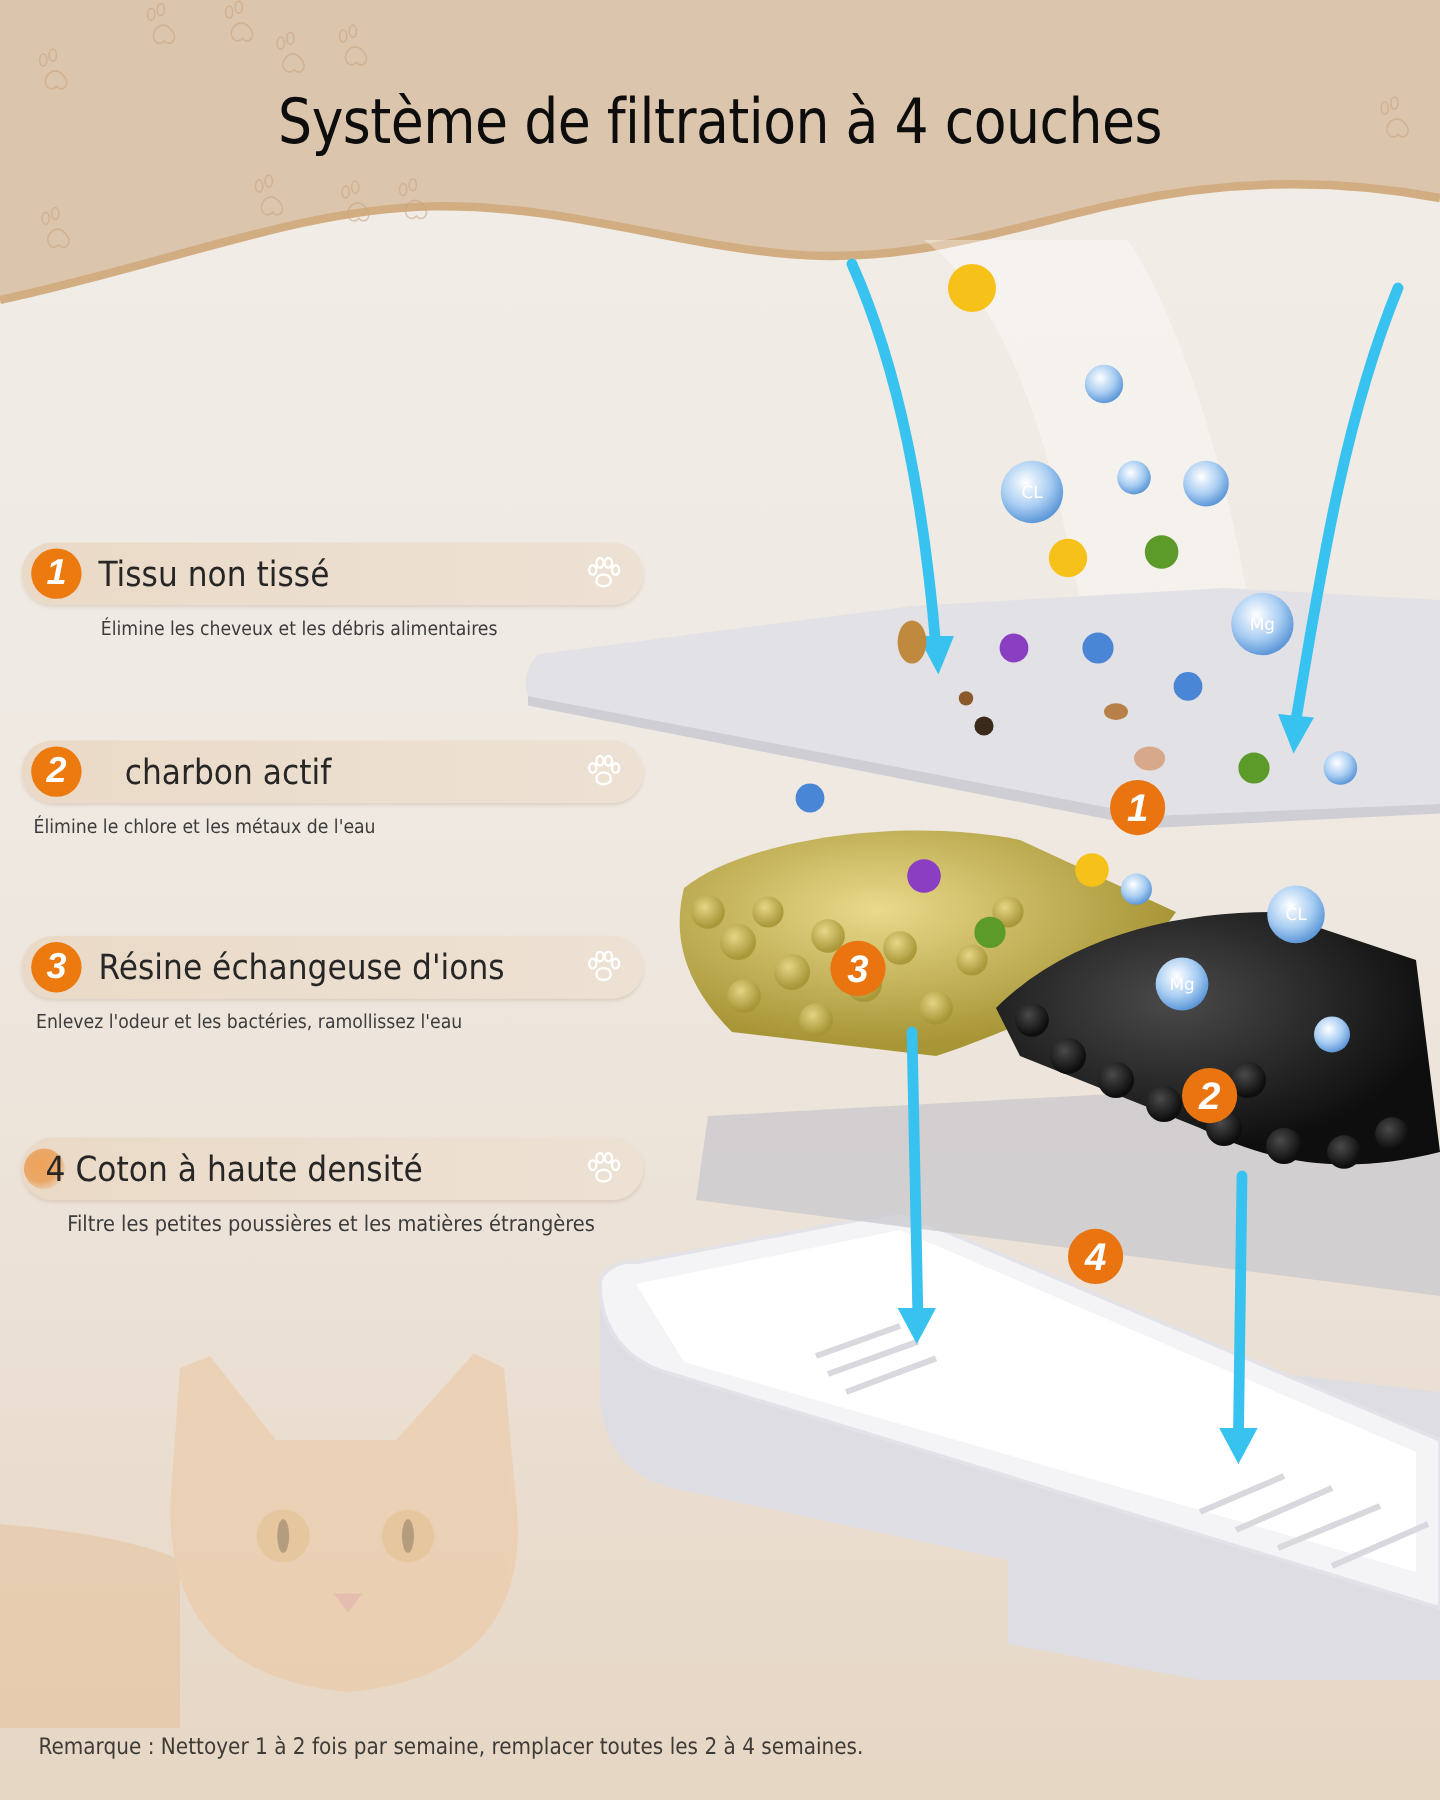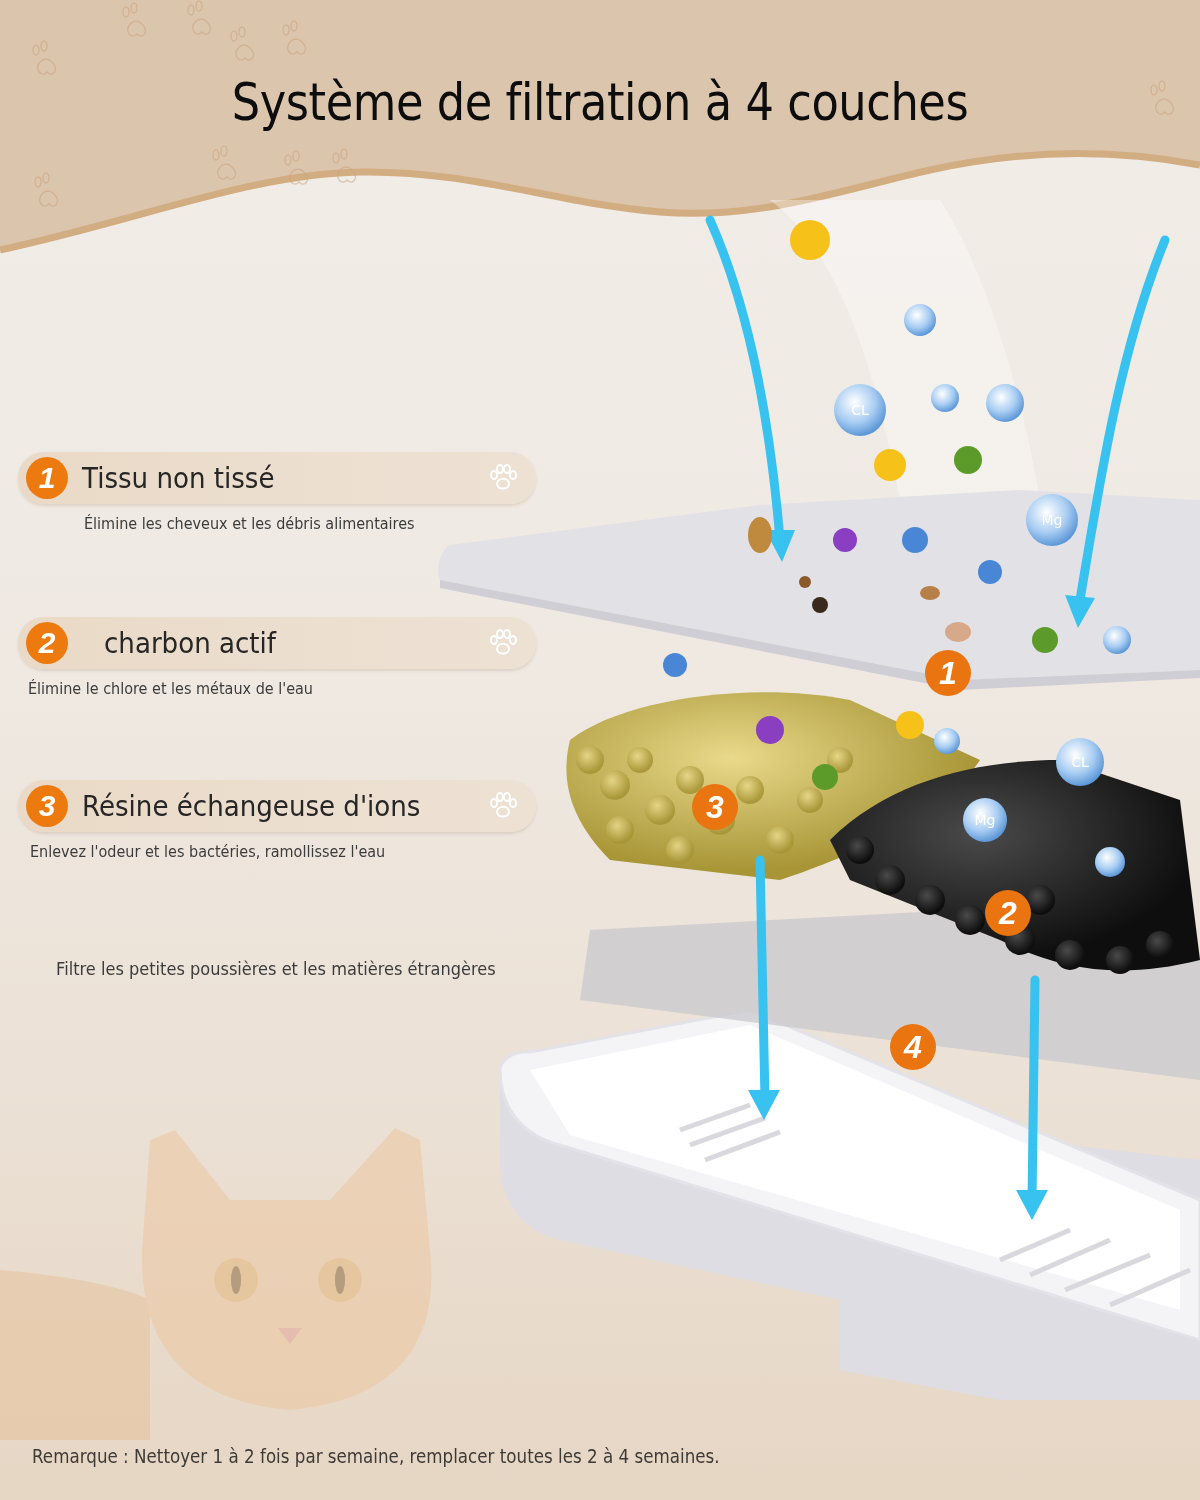--- a/index.html
+++ b/index.html
@@ -196,20 +196,33 @@
           <ellipse cx="19" cy="5" rx="3" ry="4"></ellipse>
           <ellipse cx="25" cy="11" rx="3" ry="4"></ellipse>
           <path d="M9,20 C9,13 21,13 21,20 C21,26 9,26 9,20Z"></path>
         </g>
       </svg>
   </div>
   <div class="desc" style="margin-left:12px">Enlevez l'odeur et les bactéries, ramollissez l'eau</div>
 </div>
 
 <div class="feature" style="top:948px">
+  <div class="pill">
+    <div class="badge faded"></div>
+    <div class="pill-label" style="margin-left:-16px"><span>4</span> <span>Coton à haute densité</span></div>
+    <svg class="paw" viewBox="0 0 30 28">
+        <g fill="none" stroke="#fff" stroke-width="2">
+          <ellipse cx="6" cy="11" rx="3" ry="4"></ellipse>
+          <ellipse cx="12" cy="5" rx="3" ry="4"></ellipse>
+          <ellipse cx="19" cy="5" rx="3" ry="4"></ellipse>
+          <ellipse cx="25" cy="11" rx="3" ry="4"></ellipse>
+          <path d="M9,20 C9,13 21,13 21,20 C21,26 9,26 9,20Z"></path>
+        </g>
+      </svg>
+  </div>
   <div class="desc" style="margin-left:38px;font-size:18px">Filtre les petites poussières et les matières étrangères</div>
 </div>
 
 <svg class="cat" viewBox="0 0 460 340">
   <g opacity="0.55">
     <path d="M0,170 C60,175 120,185 150,200 L150,340 L0,340 Z" fill="#e7c29b"></path>
     <path d="M150,40 L175,30 L230,100 L330,100 L395,28 L420,40 L430,150 C440,240 400,300 290,310 C180,300 140,240 142,150 Z" fill="#ecc7a0"></path>
     <ellipse cx="236" cy="180" rx="22" ry="22" fill="#e5b578"></ellipse>
     <ellipse cx="340" cy="180" rx="22" ry="22" fill="#e5b578"></ellipse>
     <ellipse cx="236" cy="180" rx="5" ry="14" fill="#8a6a3f"></ellipse>

